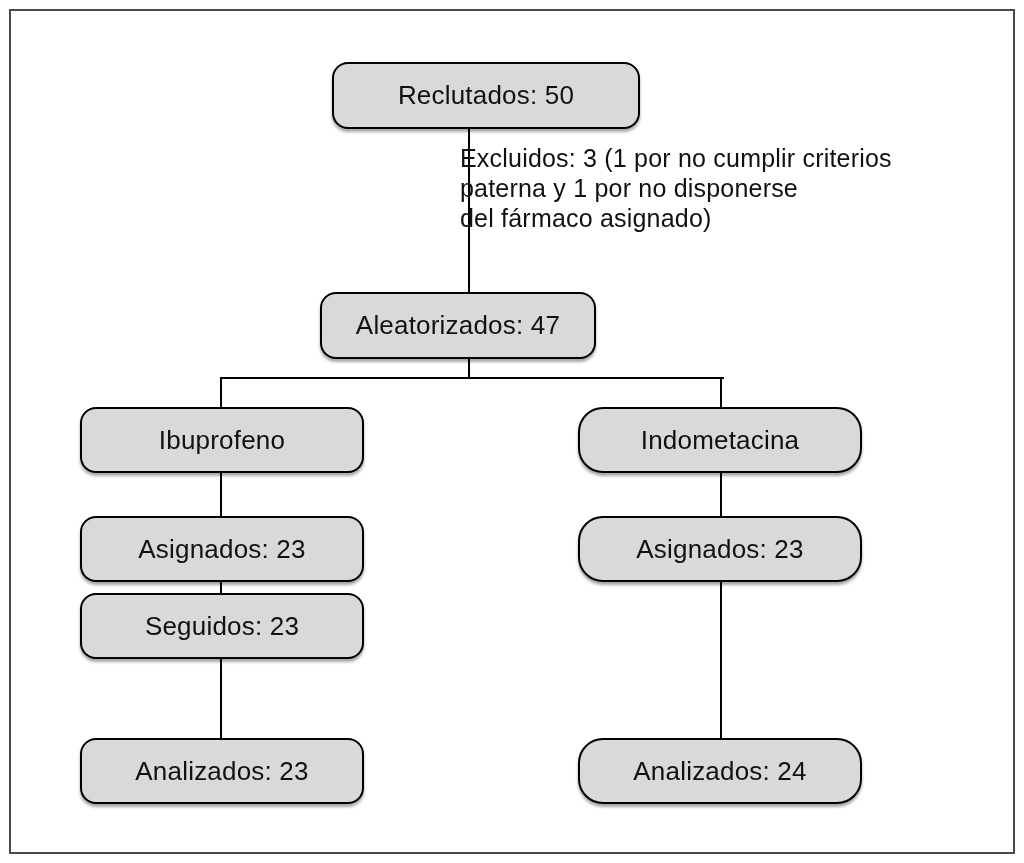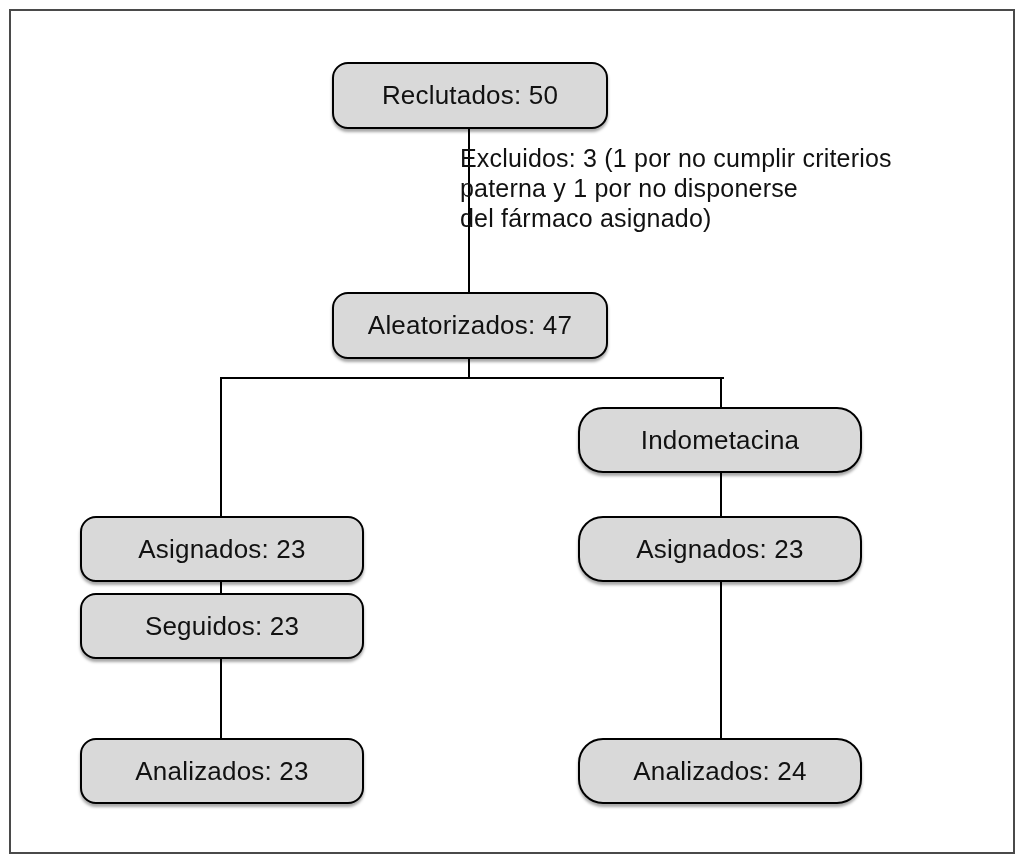--- a/index.html
+++ b/index.html
@@ -47,22 +47,22 @@
     position: absolute;
     left: 460px;
     top: 143px;
     z-index: 2;
     font-size: 25px;
     line-height: 30px;
     letter-spacing: 0.2px;
     white-space: nowrap;
   }
   
-  .box-recruited   { left: 332px; top: 62px;  width: 276px; height: 67px; }
-  .box-randomized  { left: 332px; top: 292px; width: 276px; height: 67px; }
+  .box-recruited   { left: 332px; top: 62px;  width: 308px; height: 67px; }
+  .box-randomized  { left: 320px; top: 292px; width: 276px; height: 67px; }
   .col-left  { left: 80px;  width: 284px; height: 66px; }
   .col-right { left: 578px; width: 284px; height: 66px; border-radius: 25px; }
   .row-title    { top: 407px; }
   .row-assigned { top: 516px; }
   .row-followed { top: 593px; align-items: center; }
   .row-analyzed { top: 738px; }
   
   .line-center-v { left: 468px; top: 129px; width: 2px; height: 250px; }
   .line-branch-h { left: 220px; top: 377px; width: 504px; height: 2px; }
   .line-left-v   { left: 220px; top: 377px; width: 2px; height: 394px; }
@@ -85,20 +85,23 @@
     <div>del fármaco asignado)</div>
   </div>
 
   <div class="box box-recruited">
     <span>Reclutados: 50</span>
   </div>
   <div class="box box-randomized">
     <span>Aleatorizados: 47</span>
   </div>
 
+  <div class="box col-left row-title">
+    <span>Ibuprofeno</span>
+  </div>
   <div class="box col-left row-assigned">
     <span>Asignados: 23</span>
   </div>
   <div class="box col-left row-followed">
     <span>Seguidos: 23</span>
   </div>
   <div class="box col-left row-analyzed">
     <span>Analizados: 23</span>
   </div>
 

